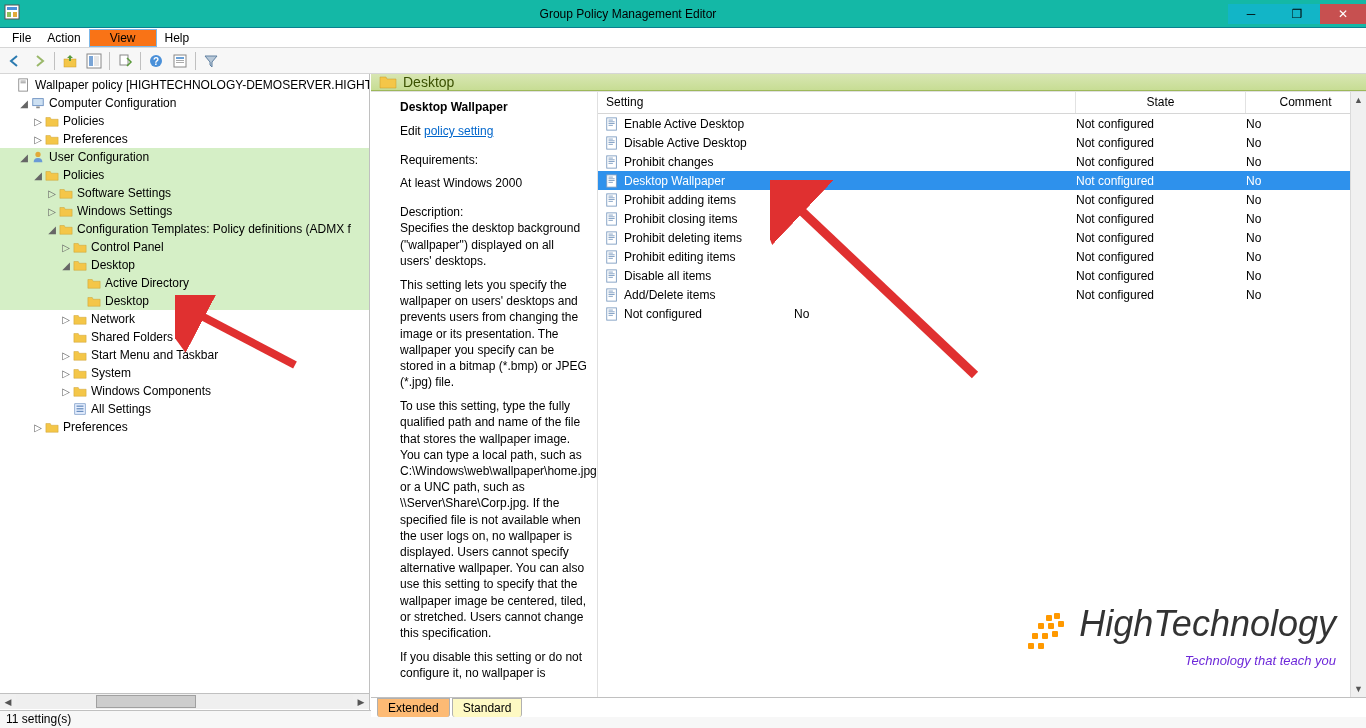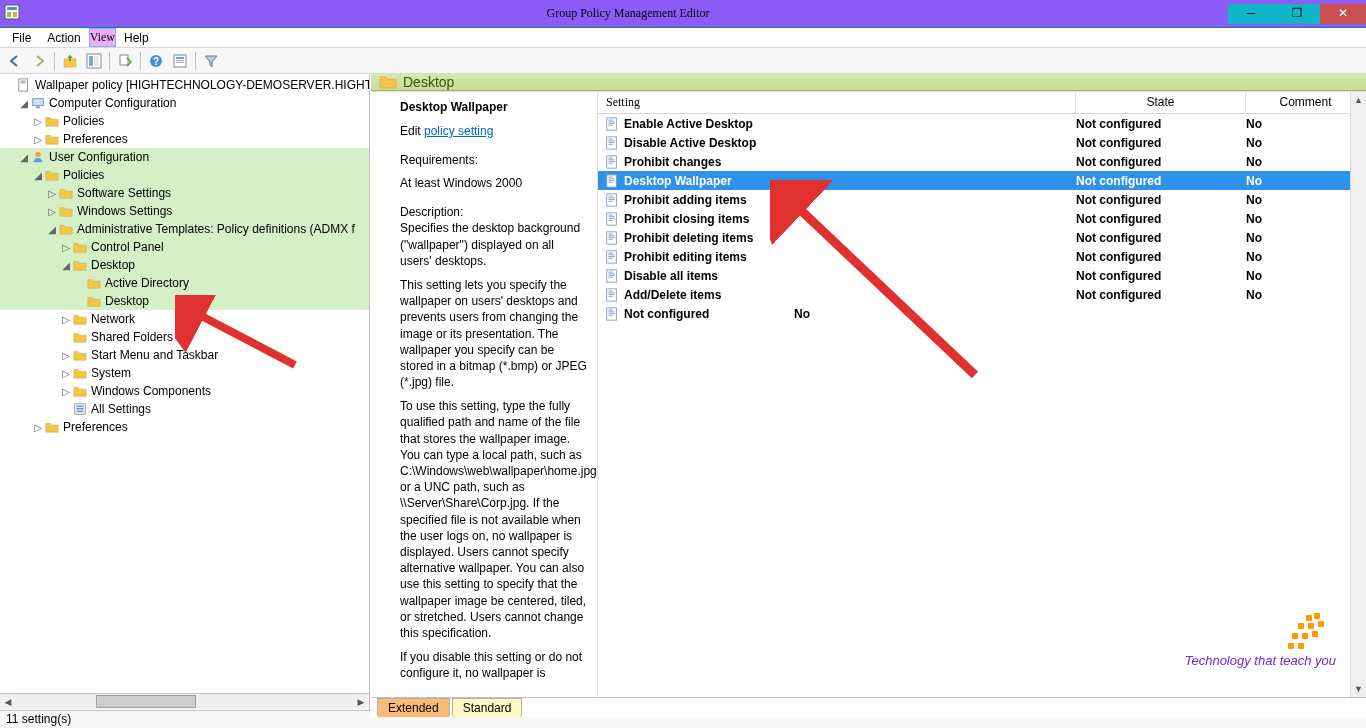--- a/index.html
+++ b/index.html
@@ -1,30 +1,30 @@
 <!DOCTYPE html>
 <html><head>
 <meta charset="utf-8">
 <style>
 * { box-sizing: border-box; margin: 0; padding: 0; }
 body { font-family: "Segoe UI", Tahoma, sans-serif; font-size: 12px; color: #000; background: #fff; overflow: hidden; width: 1366px; height: 728px; position: relative; }
 
 
-.titlebar { height: 28px; background: #8b5cf6; display: flex; align-items: center; border-bottom: 1px solid #0a8090; font-family: Liberation Serif, serif; }
+.titlebar { height: 28px; background: #14b8a6; display: flex; align-items: center; border-bottom: 1px solid #0a8090; }
 .titlebar .sys-icon { width: 20px; height: 20px; margin: 0 4px; }
 .titlebar .title { flex: 1; text-align: center; font-size: 12px; color: #000; }
 .titlebar .win-btns { display: flex; }
 .titlebar .win-btn { width: 46px; height: 20px; display: flex; align-items: center; justify-content: center; font-size: 12px; cursor: pointer; margin-top: 0; }
 .titlebar .win-close { background: #c75050; color: #fff; }
 .titlebar .win-min, .titlebar .win-max { background: #12b5c7; color: #000; }
 
 
 .menubar { height: 20px; background: #fff; border-bottom: 1px solid #d6d6d6; display: flex; align-items: center; padding: 0 4px; }
 .menubar .menu-item { padding: 2px 8px; cursor: pointer; }
-.menubar .menu-item.active { background: #f0abfc; border: 1px solid #7cb8e8; padding: 1px 0; font-family: Liberation Serif, serif; }
+.menubar .menu-item.active { background: #f97316; border: 1px solid #7cb8e8; padding: 1px 20px; }
 
 
 .toolbar { height: 26px; background: #f7f7f7; border-bottom: 1px solid #d6d6d6; display: flex; align-items: center; padding: 0 4px; gap: 2px; }
 .toolbar .tbtn { width: 22px; height: 22px; display: flex; align-items: center; justify-content: center; cursor: pointer; }
 .toolbar .sep { width: 1px; height: 18px; background: #c0c0c0; margin: 0 2px; }
 
 
 .main { display: flex; height: 636px; }
 .tree-pane { width: 370px; border-right: 1px solid #c0c0c0; overflow: hidden; position: relative; background: #fff; }
 .tree-pane-inner { height: 619px; overflow: hidden; }
@@ -52,26 +52,26 @@
 
 .right-body { flex: 1; display: flex; border-top: 1px solid #e0e0e0; padding-left: 19px; }
 .desc-pane { width: 208px; padding: 8px 10px; font-size: 12px; overflow: hidden; border-right: 1px solid #e0e0e0; }
 .desc-pane .heading { font-weight: bold; margin-bottom: 10px; }
 .desc-pane .link { color: #0066cc; text-decoration: underline; cursor: pointer; }
 .desc-pane p { margin: 8px 0; line-height: 1.35; }
 
 .settings-pane { flex: 1; display: flex; flex-direction: column; position: relative; }
 .settings-header { height: 22px; display: flex; border-bottom: 1px solid #d6d6d6; background: #fff; font-size: 12px; }
 .settings-header .col { padding: 3px 8px; border-right: 1px solid #e2e2e2; }
-.col-setting { flex: 1; font-family: Liberation Serif, serif; }
+.col-setting { flex: 1; }
 .col-state { width: 170px; text-align: center; }
 .col-comment { width: 120px; text-align: center; }
 
 .settings-rows { flex: 1; overflow: hidden; }
-.srow { height: 19px; display: flex; align-items: center; font-size: 12px; cursor: pointer; font-weight: bold; }
+.srow { height: 19px; display: flex; align-items: center; font-size: 12px; cursor: pointer; }
 .srow.selected { background: #2e91ec; color: #fff; }
 .srow .sicon { width: 16px; height: 16px; margin: 0 4px 0 6px; flex-shrink: 0; display:flex; align-items:center; justify-content:center; }
 .srow .sname { flex: 1; }
 .srow .sstate { width: 170px; }
 .srow .scomment { width: 120px; }
 
 .vscroll { width: 16px; position: absolute; right: 0; top: 0; bottom: 0; background: #f0f0f0; border-left: 1px solid #dadada; }
 .vscroll .vs-btn { height: 16px; display: flex; align-items: center; justify-content: center; font-size: 9px; color: #555; }
 .vscroll .vs-track { position: absolute; top: 16px; bottom: 16px; left: 0; right: 0; }
 
@@ -259,21 +259,21 @@
             </span>
             <span>Windows Settings</span>
           </div>
         <div class="tree-row ind3 hl">
             <span class="tw">◢</span>
             <span class="ticon">
               <svg width="14" height="12" viewBox="0 0 16 12">
                 <path d="M1 2 L6 2 L7 4 L15 4 L15 12 L1 12 Z" class="folder-svg"></path>
               </svg>
             </span>
-            <span>Administrative Templates: Policy definitions (ADMX f</span>
+            <span>Configuration Templates: Policy definitions (ADMX f</span>
           </div>
         <div class="tree-row ind4 hl">
             <span class="tw">▷</span>
             <span class="ticon">
               <svg width="14" height="12" viewBox="0 0 16 12">
                 <path d="M1 2 L6 2 L7 4 L15 4 L15 12 L1 12 Z" class="folder-svg"></path>
               </svg>
             </span>
             <span>Control Panel</span>
           </div>
@@ -595,15 +595,16 @@
 </svg>
 
 <div class="watermark">
   <div>
     <span class="dots">
       <span style="left:18px;top:2px;"></span><span style="left:26px;top:0px;"></span>
       <span style="left:10px;top:10px;"></span><span style="left:20px;top:10px;"></span><span style="left:30px;top:8px;"></span>
       <span style="left:4px;top:20px;"></span><span style="left:14px;top:20px;"></span><span style="left:24px;top:18px;"></span>
       <span style="left:0px;top:30px;"></span><span style="left:10px;top:30px;"></span>
     </span>
+    <span class="big"><span class="hi">HighTechnology</span></span>
   </div>
   <div class="tag">Technology that teach you</div>
 </div>
 
 </body></html>

